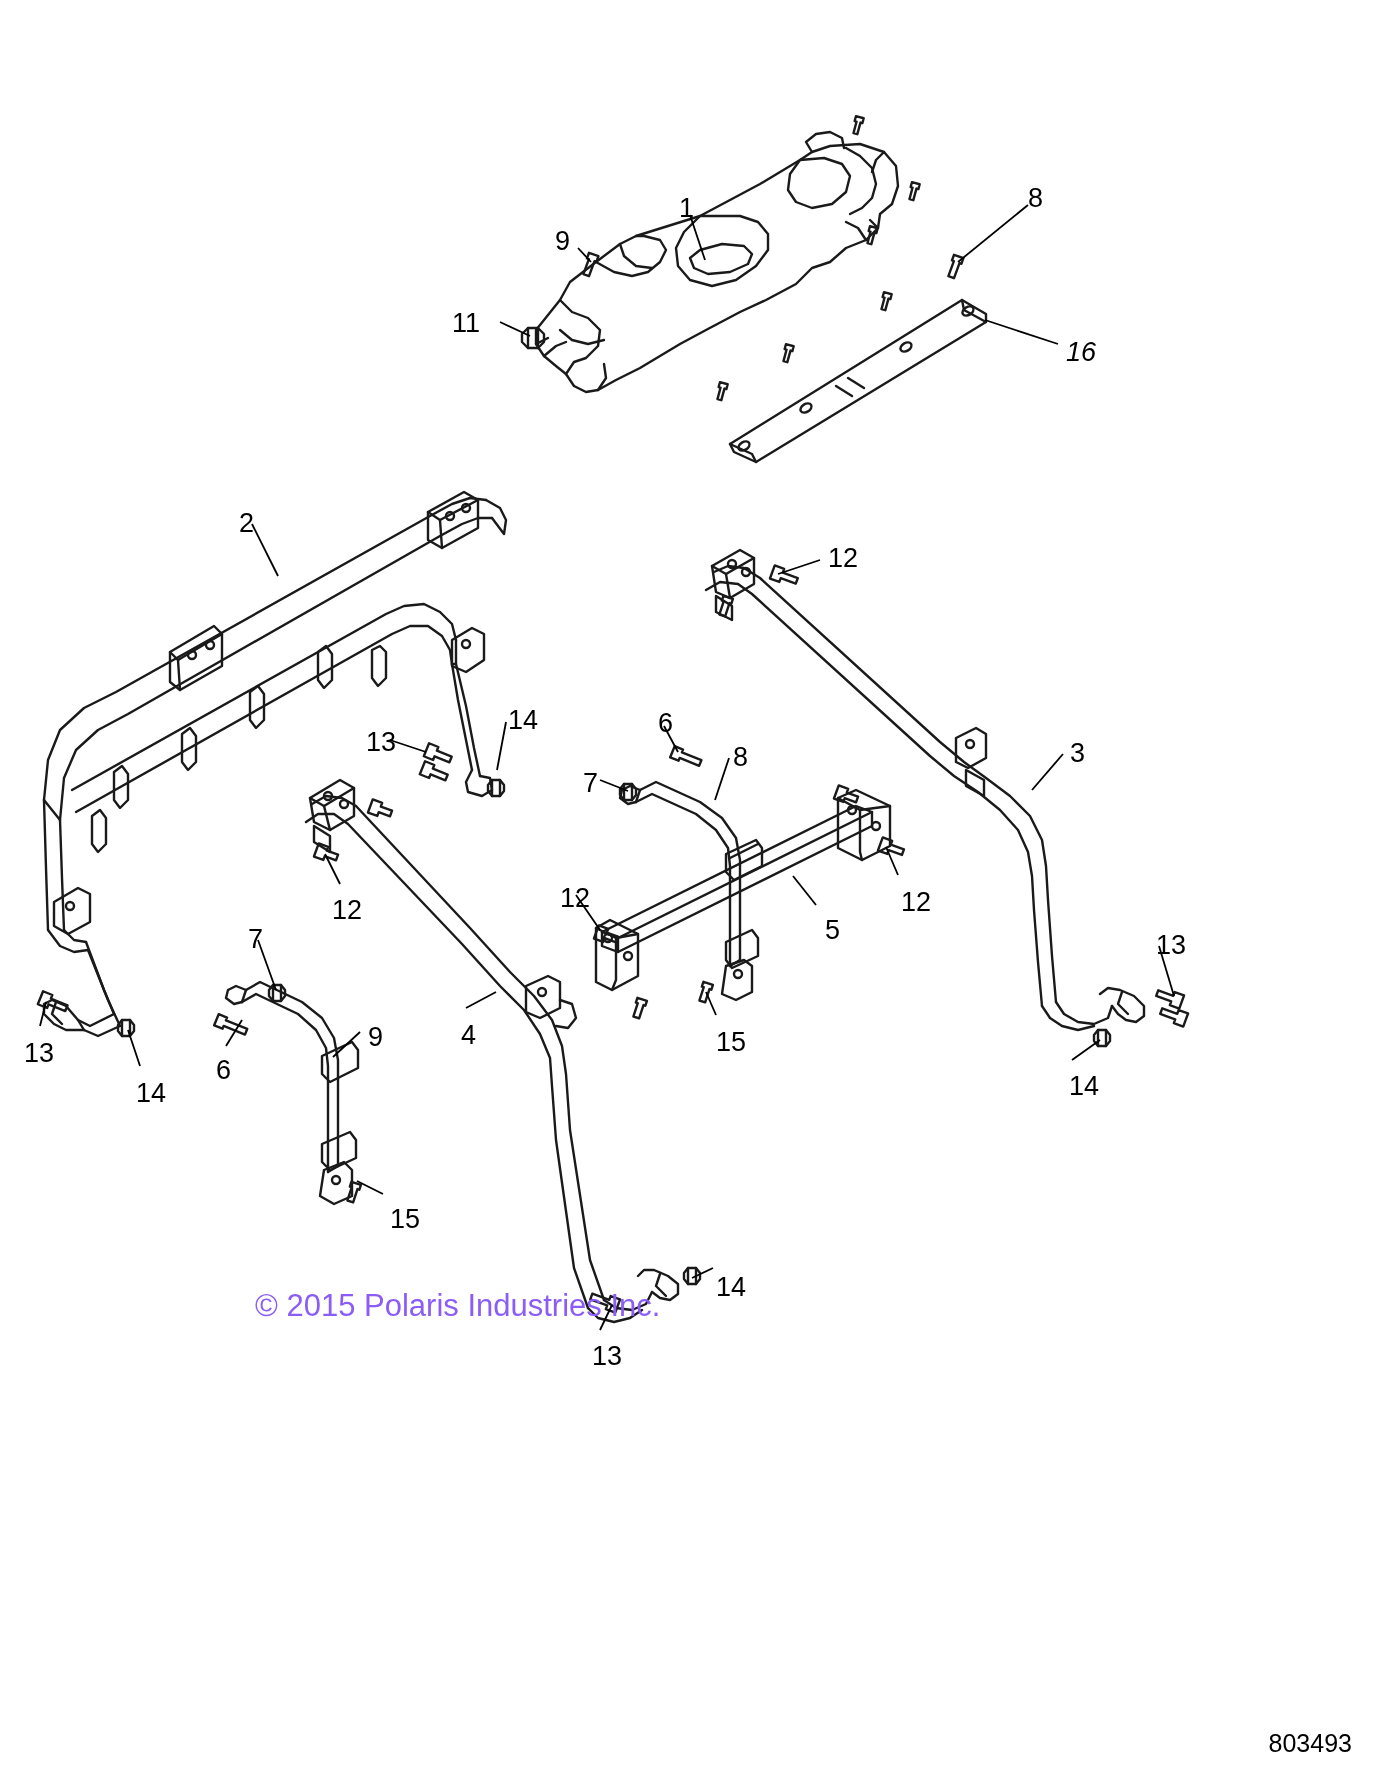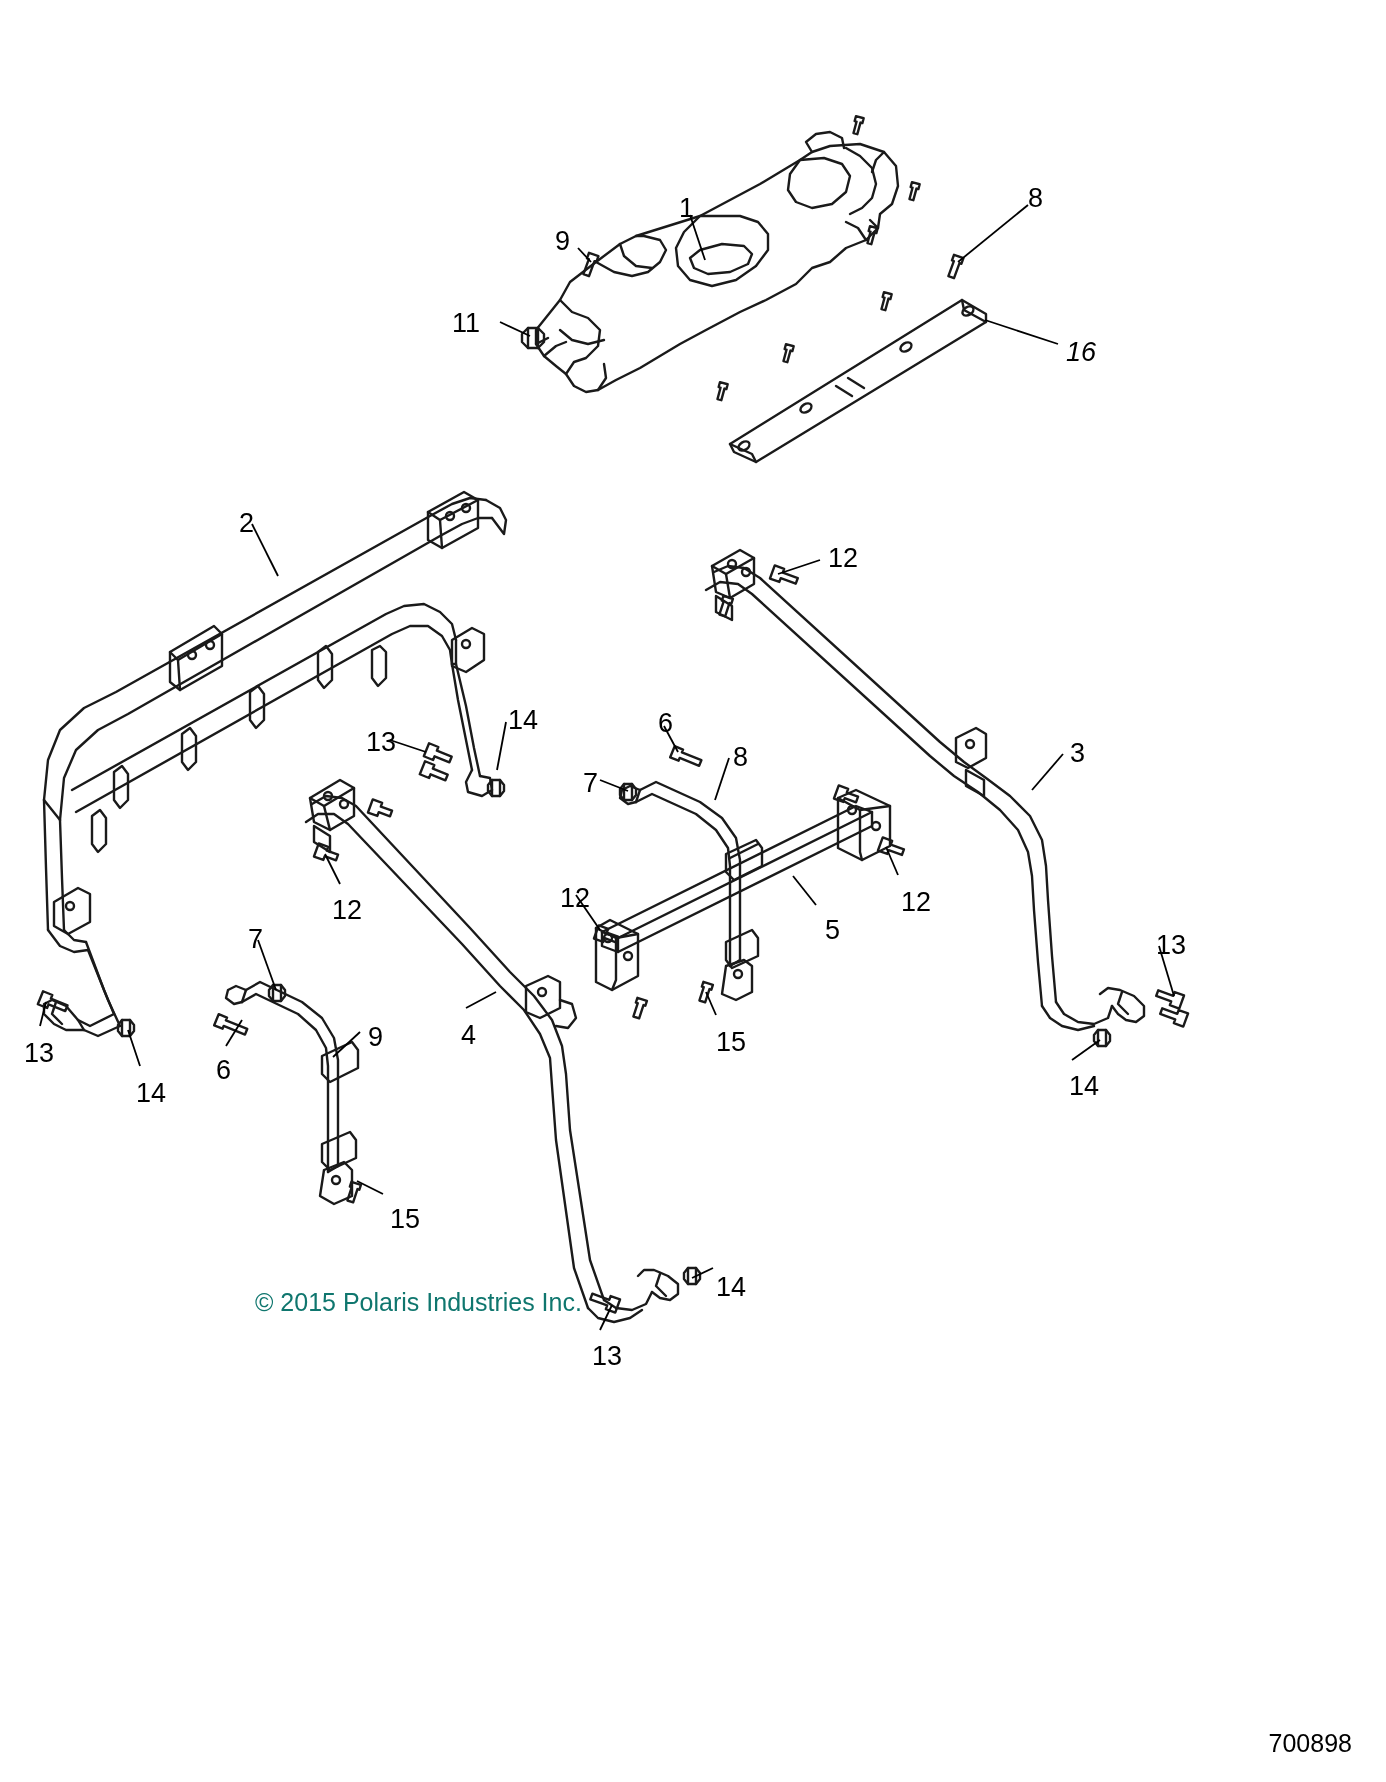--- a/index.html
+++ b/index.html
@@ -32,23 +32,23 @@
     font-size: 27px;
     font-family: "Liberation Sans", sans-serif;
     color: #000;
     line-height: 1;
     white-space: nowrap;
   }
   .copyright {
     position: absolute;
     left: 255px;
     top: 1288px;
-    font-size: 25px;
+    font-size: 31px;
     font-family: "Liberation Sans", sans-serif;
-    color: #0f766e;
+    color: #8b5cf6;
     white-space: nowrap;
   }
   .partnum {
     position: absolute;
     right: 34px;
     bottom: 24px;
     font-size: 25px;
     font-family: "Liberation Sans", sans-serif;
     color: #000;
     white-space: nowrap;
@@ -436,14 +436,14 @@
       <div class="callout" style="left: 216px; top: 1057px;">6</div>
       <div class="callout" style="left: 1069px; top: 1073px;">14</div>
       <div class="callout" style="left: 136px; top: 1080px;">14</div>
       <div class="callout" style="left: 390px; top: 1206px;">15</div>
       <div class="callout" style="left: 716px; top: 1274px;">14</div>
       <div class="callout" style="left: 592px; top: 1343px;">13</div>
     </div>
 
   <div class="copyright">© 2015 Polaris Industries Inc.</div>
 
-  <div class="partnum">700898</div>
+  <div class="partnum">803493</div>
 </div>
 
 </body></html>

